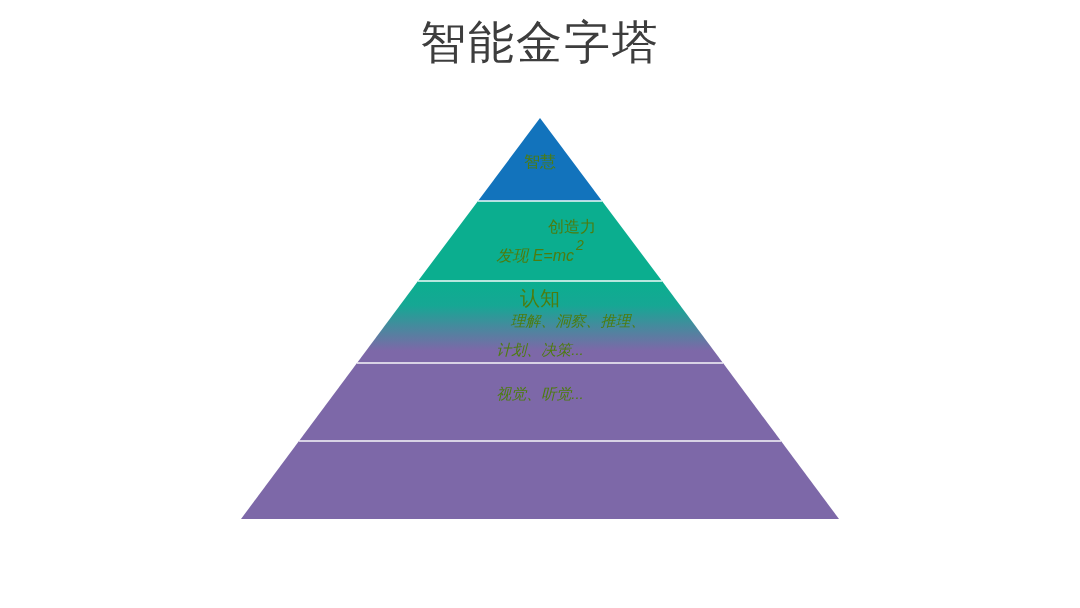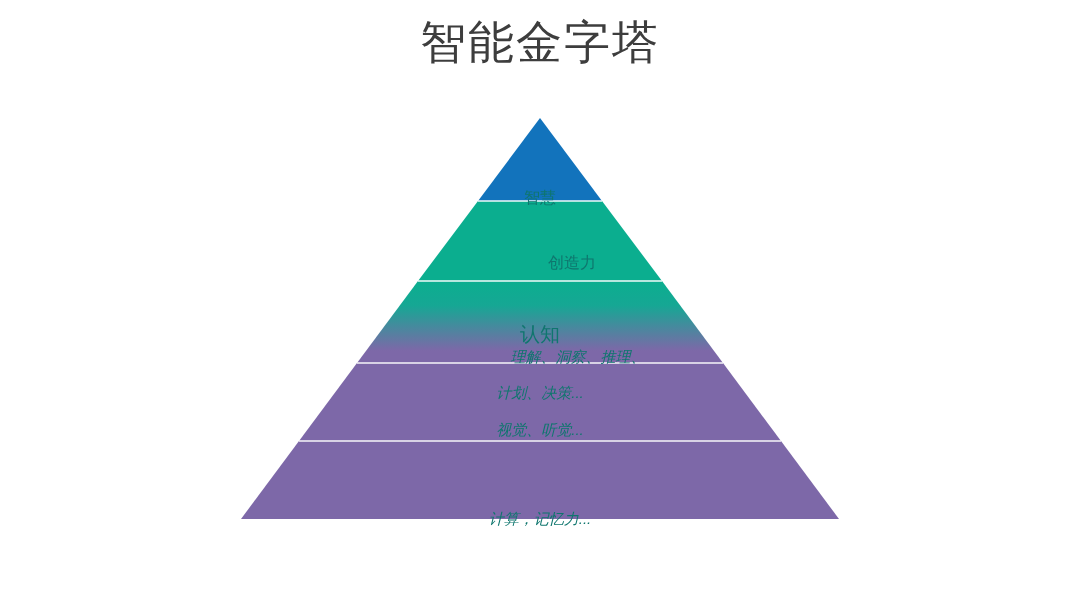--- a/index.html
+++ b/index.html
@@ -29,33 +29,32 @@
   .pyramid-svg {
     position: absolute;
     top: 0;
     left: 0;
   }
   .lvl-text {
     position: absolute;
     left: 0;
     width: 1080px;
     text-align: center;
-    color: #0f766e;
+    color: #4d7c0f;
     line-height: 20px;
     pointer-events: none;
-    margin-top: 36px;
   }
   .lvl-head { font-size: 16px; font-style: normal; }
   .lvl-sub  { font-size: 15px; font-style: italic; }
   .t-l1-label   { top: 152px; }
   .t-l2-label   { top: 217px; padding-left: 32px; }
   .t-l2-formula { top: 246px; font-size: 16px; }
   .t-l3-label   { top: 288px; font-size: 20px; }
   .t-l3-line1   { top: 311px; padding-left: 38px; }
-  .t-l3-line2   { top: 347px; }
+  .t-l3-line2   { top: 340px; }
   .t-l4-label   { top: 379px; }
   .t-l4-line1   { top: 384px; }
   .t-l5-line1   { top: 473px; }
   .sup2 {
     font-size: 14px;
     font-style: italic;
     position: relative;
     top: -11px;
     margin-left: 2px;
   }
@@ -84,22 +83,24 @@
 
     <line x1="478" y1="201" x2="602" y2="201" stroke-width="2" stroke="rgba(255,255,255,0.7)"></line>
     <line x1="418" y1="281" x2="662" y2="281" stroke-width="2" stroke="rgba(255,255,255,0.7)"></line>
     <line x1="357" y1="363" x2="723" y2="363" stroke-width="2" stroke="rgba(255,255,255,0.7)"></line>
     <line x1="299" y1="441" x2="781" y2="441" stroke-width="2" stroke="rgba(255,255,255,0.7)"></line>
   </svg>
 
   <div class="lvl-text lvl-head t-l1-label">智慧</div>
 
   <div class="lvl-text lvl-head t-l2-label">创造力</div>
+  <div class="lvl-text t-l2-formula">
+    <span style="font-style: italic;">发现 E=mc</span><span class="sup2">2</span>
+  </div>
 
   <div class="lvl-text lvl-head t-l3-label">认知</div>
   <div class="lvl-text lvl-sub t-l3-line1">理解、洞察、推理、</div>
   <div class="lvl-text lvl-sub t-l3-line2">计划、决策...</div>
 
   <div class="lvl-text lvl-sub t-l4-line1">视觉、听觉...</div>
 
-  <div class="lvl-text lvl-sub t-l5-line1">计算，记忆力...</div>
 
 </div>
 
 </body></html>

